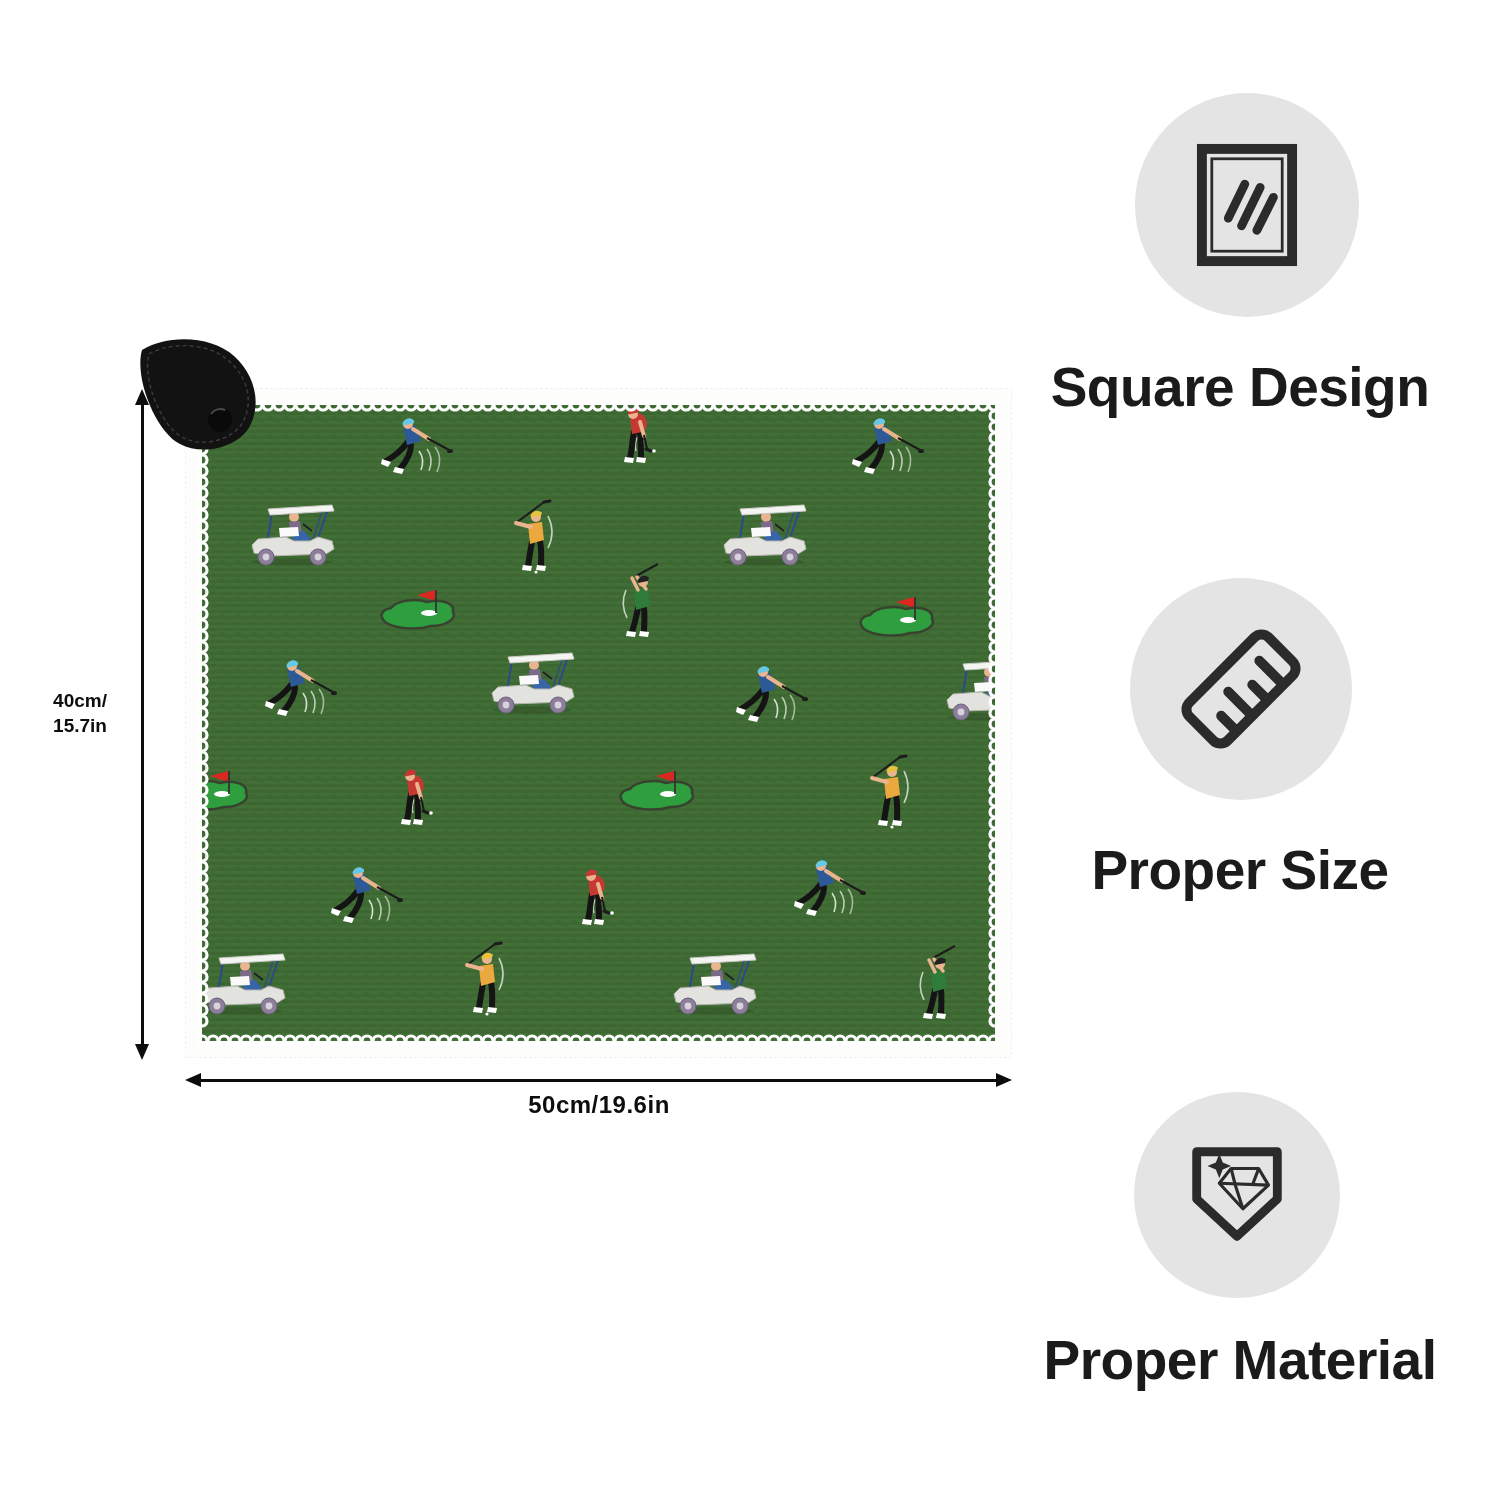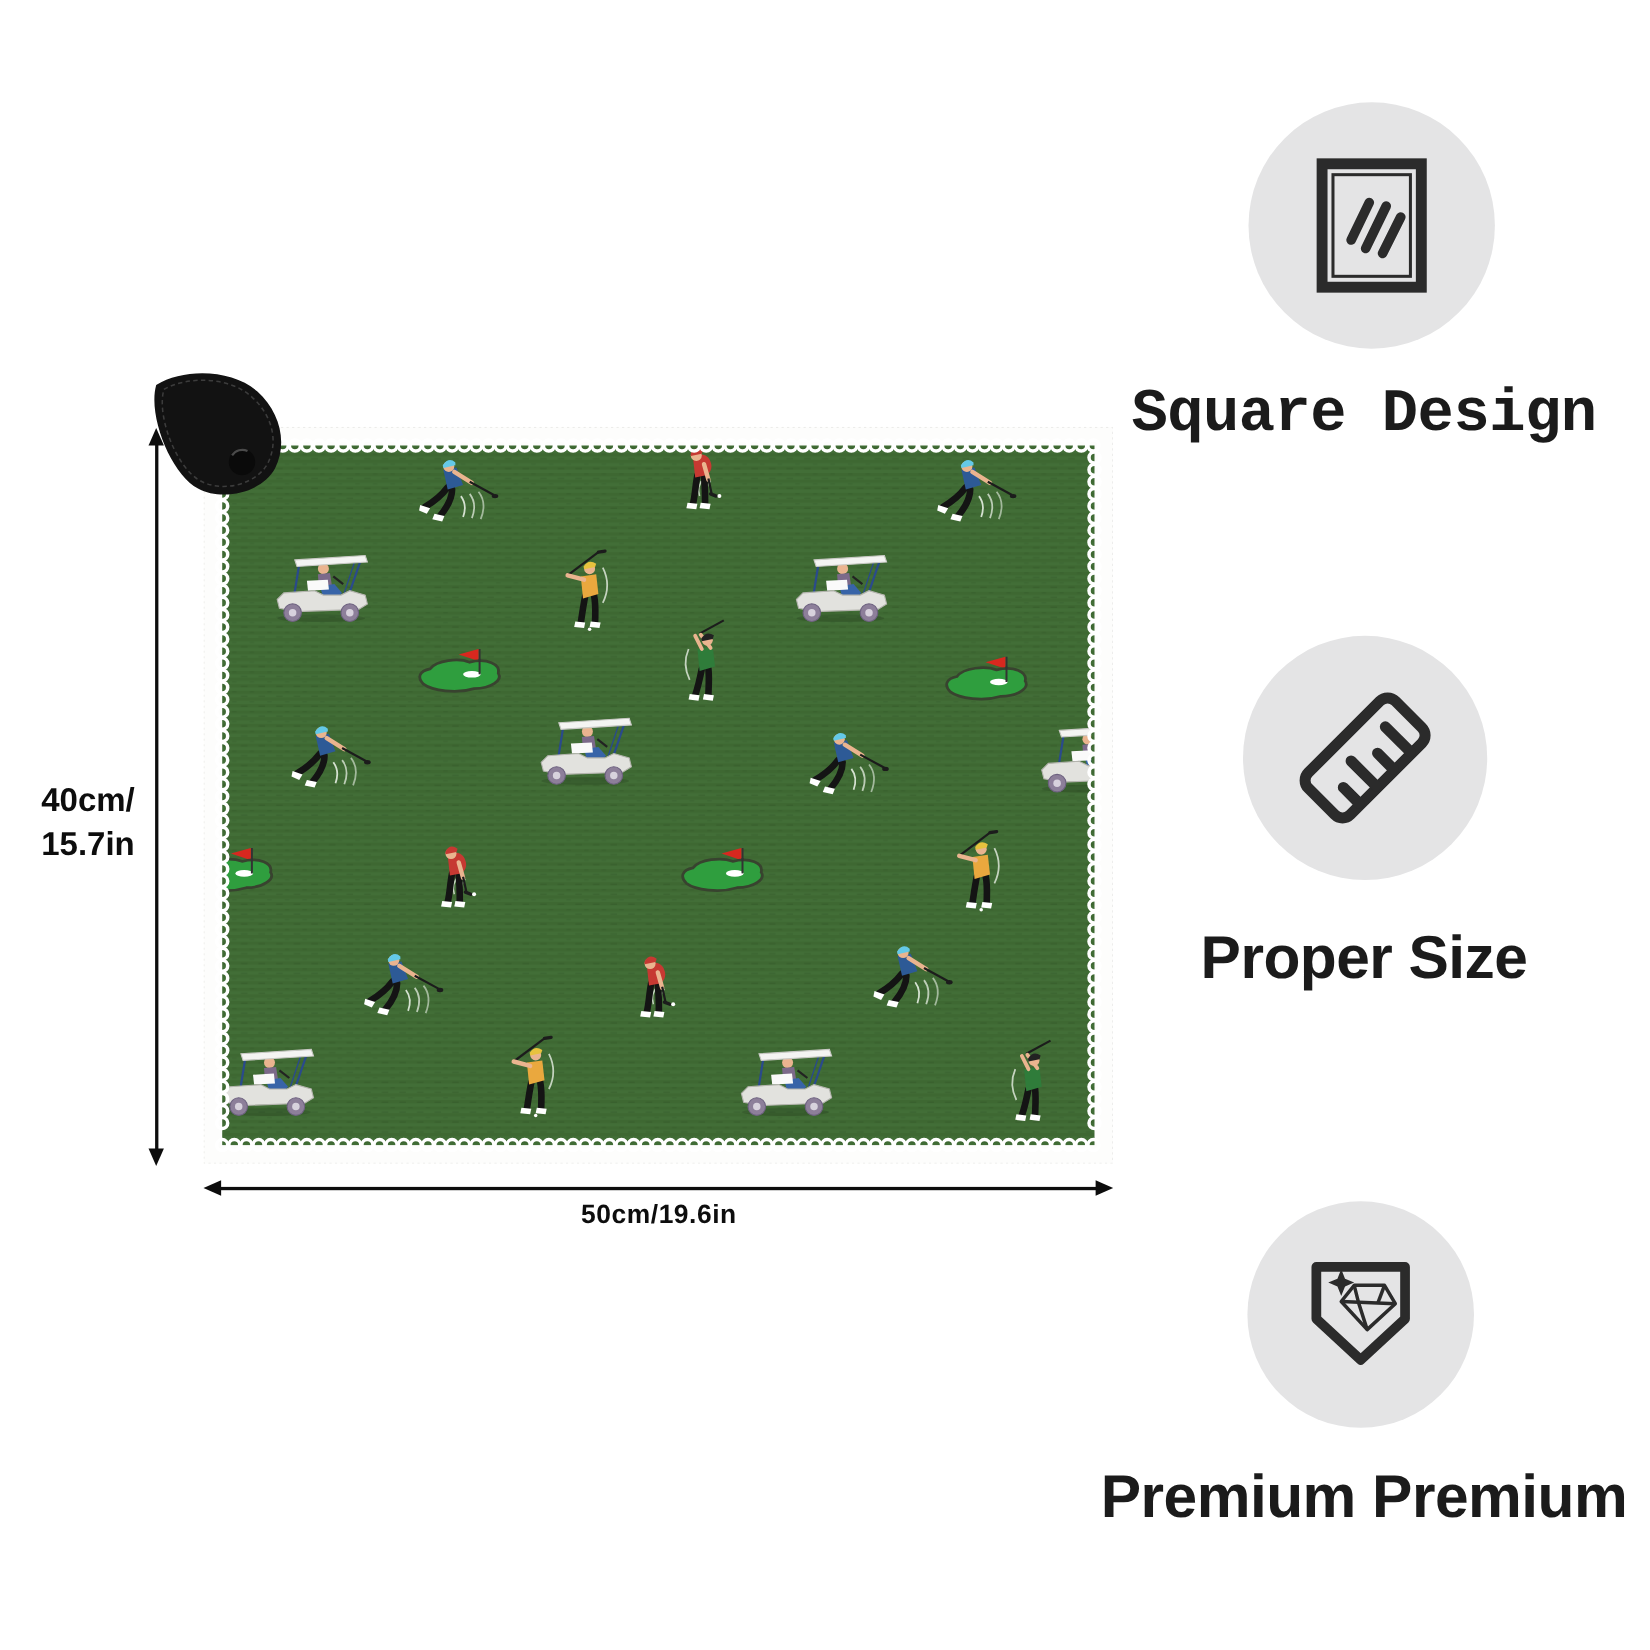--- a/index.html
+++ b/index.html
@@ -19,30 +19,30 @@
   .arrow-line{background:#0d0d0d;z-index:3;}
   #v-line{left:141px;top:403px;width:3px;height:644px;}
   #h-line{left:199px;top:1079px;width:798px;height:3px;}
   .tri{width:0;height:0;z-index:3;}
   #v-head-top{left:135px;top:389px;border-left:7.5px solid transparent;border-right:7.5px solid transparent;border-bottom:16px solid #0d0d0d;}
   #v-head-bot{left:135px;top:1044px;border-left:7.5px solid transparent;border-right:7.5px solid transparent;border-top:16px solid #0d0d0d;}
   #h-head-left{left:185px;top:1073px;border-top:7.5px solid transparent;border-bottom:7.5px solid transparent;border-right:16px solid #0d0d0d;}
   #h-head-right{left:996px;top:1073px;border-top:7.5px solid transparent;border-bottom:7.5px solid transparent;border-left:16px solid #0d0d0d;}
 
   .dim-label{font-weight:bold;color:#0d0d0d;text-align:center;z-index:4;}
-  #dim-v{left:20px;top:688px;width:120px;font-size:30px;line-height:1.32;margin-top:20px;}
+  #dim-v{left:20px;top:688px;width:120px;font-size:19px;line-height:1.32;}
   #dim-h{left:285px;top:1091px;width:628px;font-size:24px;letter-spacing:0.5px;}
 
   
   .feature-circle{border-radius:50%;background:#e4e4e5;display:flex;align-items:center;justify-content:center;}
   #circle-1{left:1135px;top:93px;width:224px;height:224px;}
   #circle-2{left:1130px;top:578px;width:222px;height:222px;}
   #circle-3{left:1134px;top:1092px;width:206px;height:206px;}
   .feature-label{left:980px;width:520px;text-align:center;font-weight:bold;color:#1b1b1b;font-size:55px;letter-spacing:-0.5px;}
-  #label-1{top:345px;font-family:Liberation Mono, monospace;}
+  #label-1{top:355px;}
   #label-2{top:838px;}
   #label-3{top:1328px;}
   .icon-stroke{stroke:#2b2b2b;fill:none;}
 </style>
 </head>
 <body>
 
 <svg id="mat" class="abs" viewBox="0 0 827 670" width="827" height="670">
   <defs>
     <pattern id="grass" width="8" height="6" patternUnits="userSpaceOnUse">
@@ -490,13 +490,13 @@
     <path class="icon-stroke" d="M19 16 H101 V64 L60 102 L19 64 Z" stroke-width="9" stroke-linejoin="round"></path>
     <g class="icon-stroke" stroke-width="3.2" stroke-linejoin="round">
       <path d="M42 48 L54 33 L82 33 L92 50 L66 74 Z"></path>
       <path d="M42 48 L92 50"></path>
       <path d="M54 33 L58 49 L66 74"></path>
       <path d="M82 33 L76 49"></path>
     </g>
     <path d="M42 18 L45.5 27 L54 30.5 L45.5 34 L42 43 L38.5 34 L30 30.5 L38.5 27 Z" fill="#2b2b2b"></path>
   </svg>
 </div>
-<div id="label-3" class="abs feature-label">Premium Premium</div>
+<div id="label-3" class="abs feature-label">Proper Material</div>
 
 </body></html>

